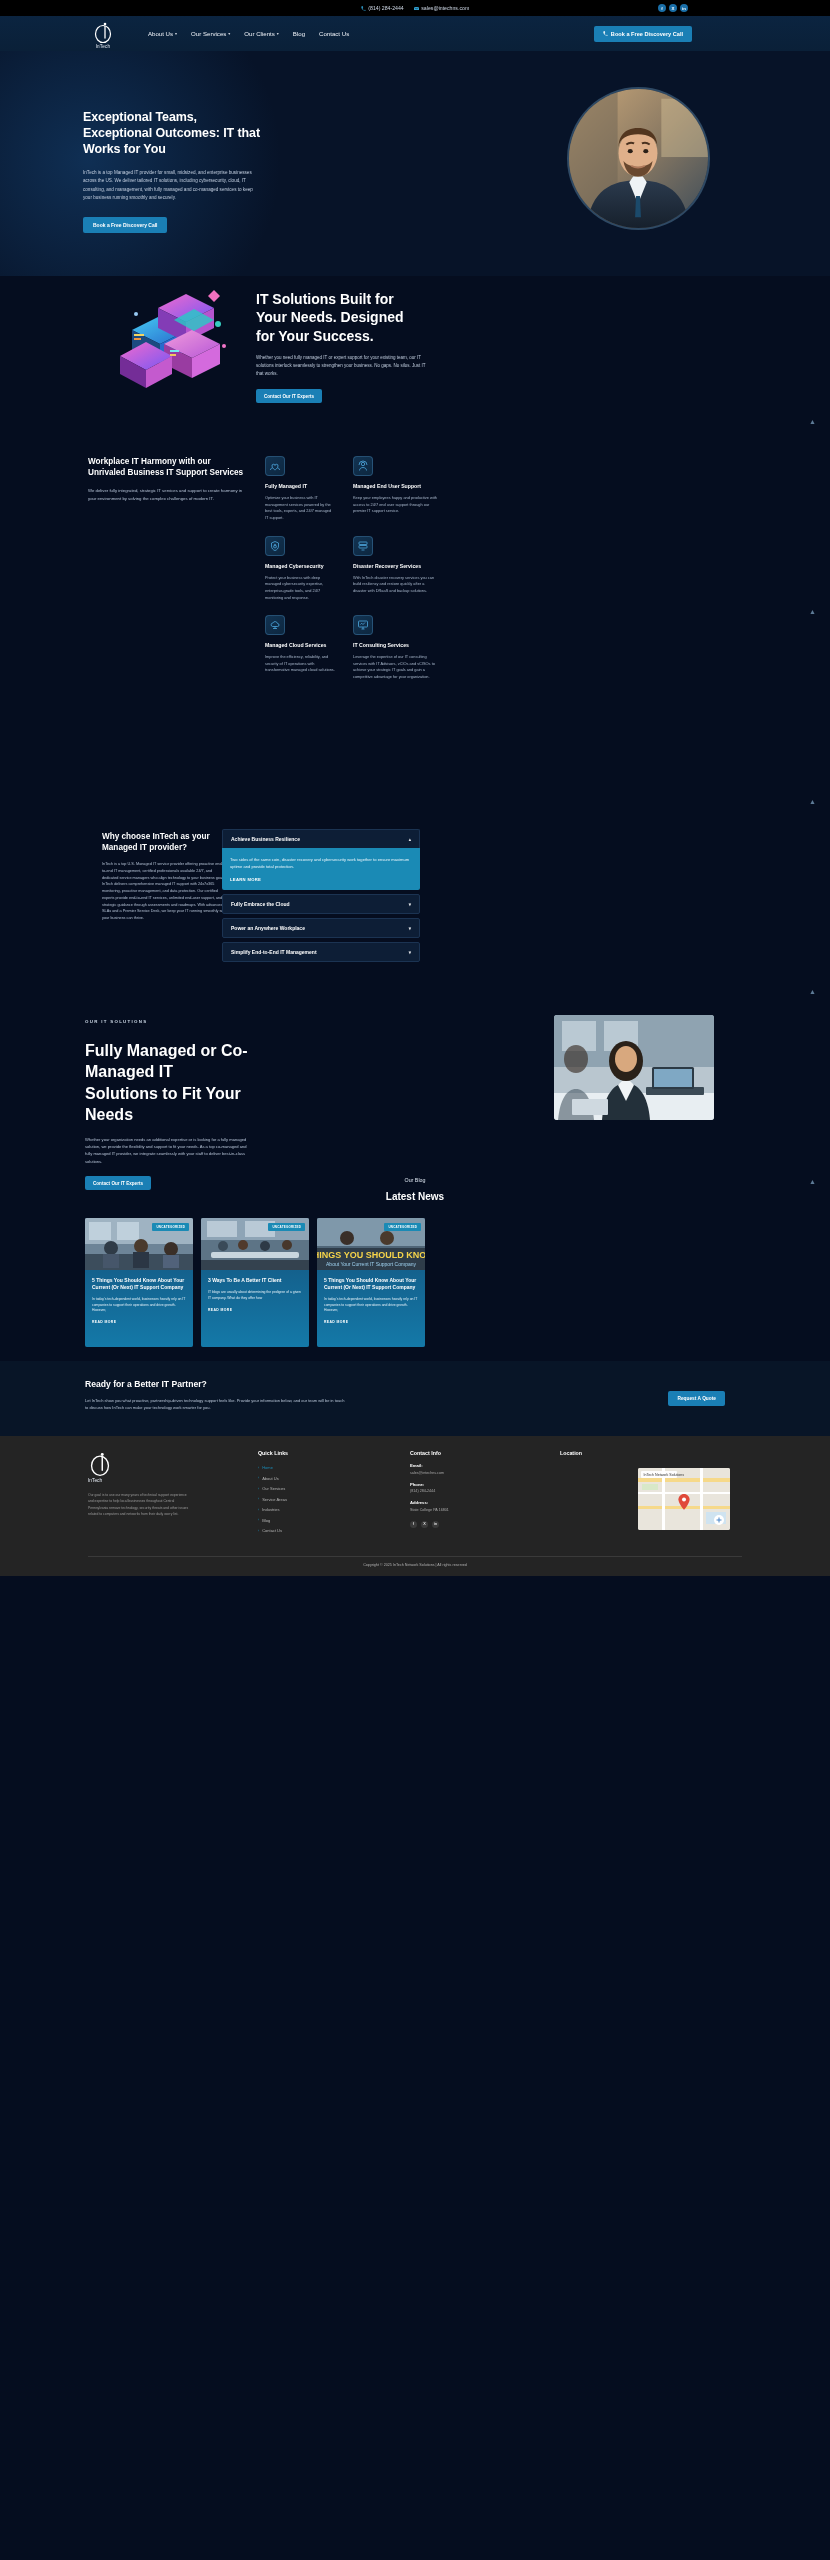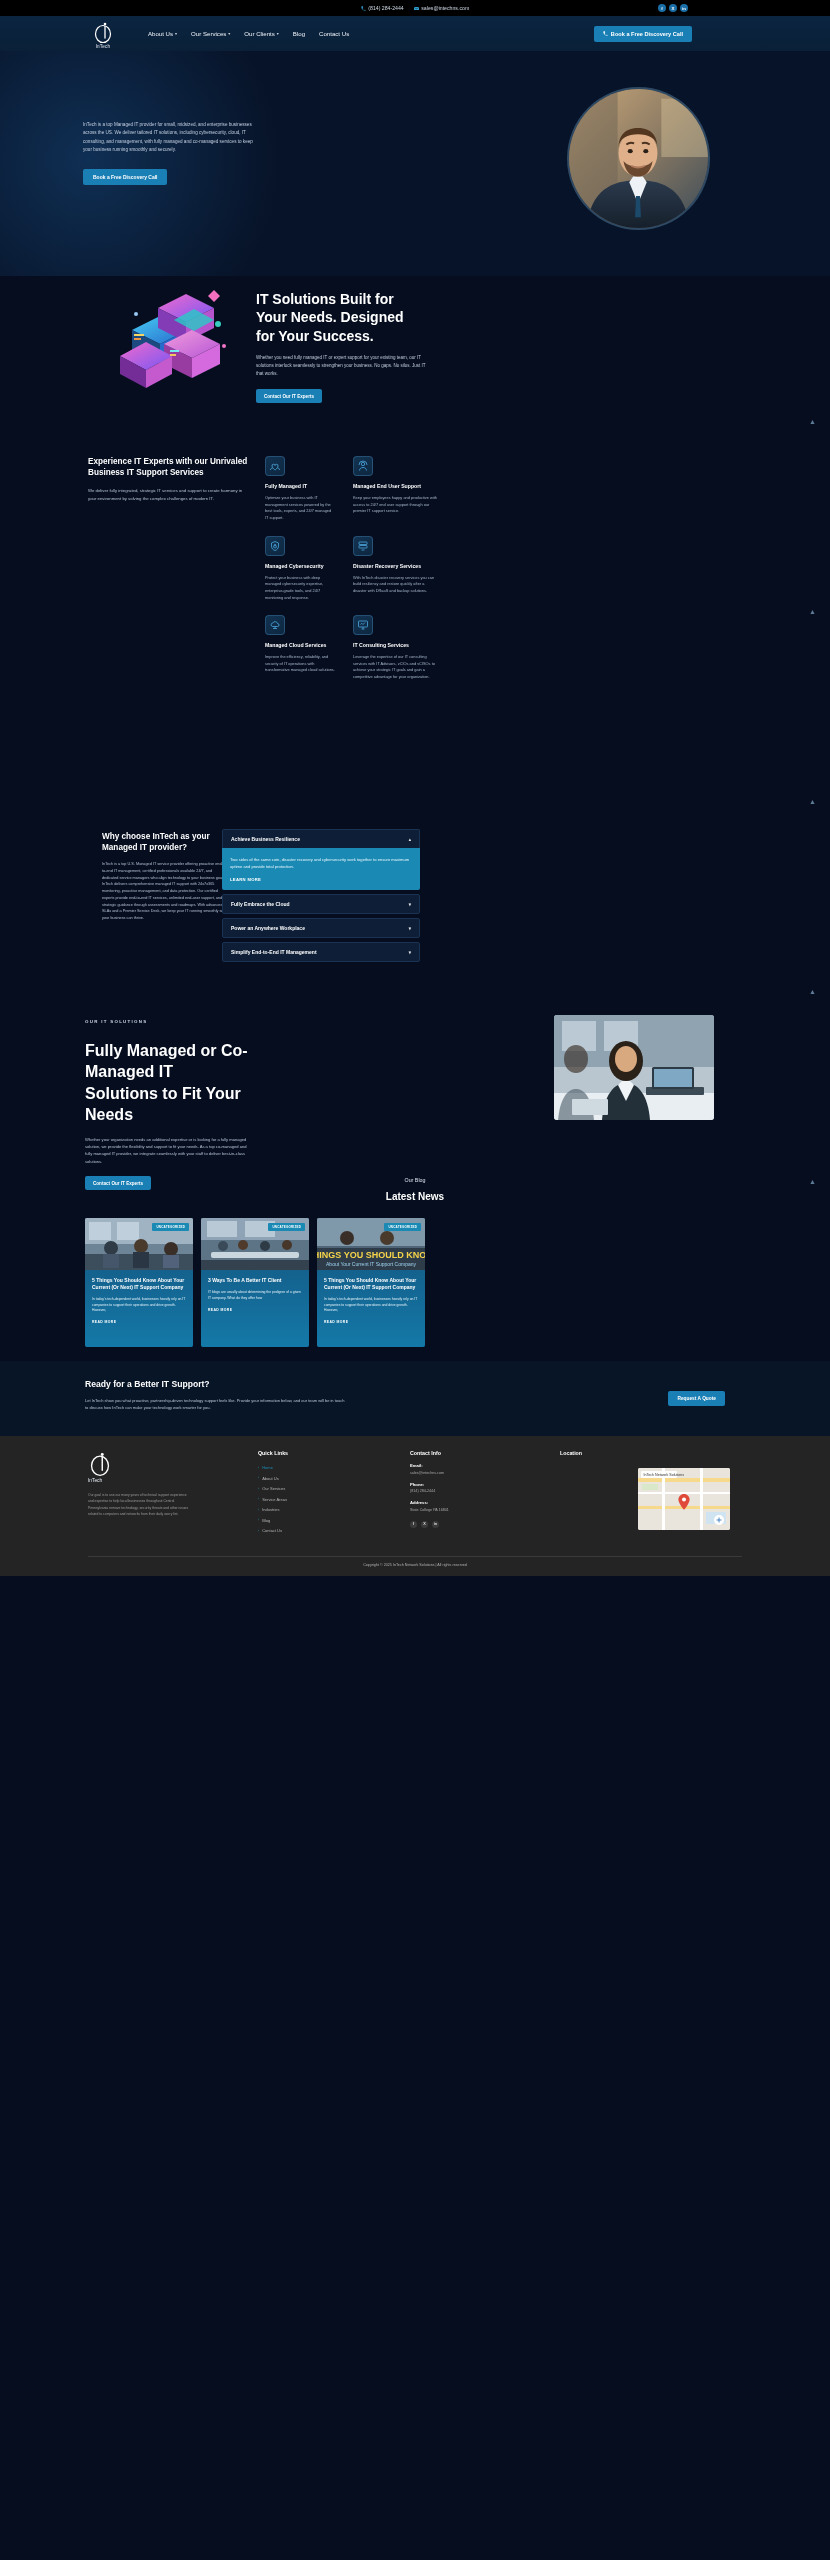--- a/index.html
+++ b/index.html
@@ -262,20 +262,21 @@
             <path d="M3 1a2 2 0 0 0-2 2c0 6 6 12 12 12a2 2 0 0 0 2-2l-3-1-2 2A12 12 0 0 1 5 6l2-2-1-3z"></path>
           </svg>
       </span>
       <span>Book a Free Discovery Call</span>
     </div>
   </div>
 
   <div class="hero">
     <div class="hero-glow"></div>
     <div class="hero-left">
+      <div class="hero-h1">Exceptional Teams, Exceptional Outcomes: IT that Works for You</div>
       <div class="hero-p">InTech is a top Managed IT provider for small, midsized, and enterprise businesses across the US. We deliver tailored IT solutions, including cybersecurity, cloud, IT consulting, and management, with fully managed and co-managed services to keep your business running smoothly and securely.</div>
       <div class="hero-btn">Book a Free Discovery Call</div>
     </div>
     <div class="hero-photo">
       <svg class="ph-img" viewBox="0 0 143 143" preserveAspectRatio="xMidYMid slice">
         <defs>
           <linearGradient id="bgoff" x1="0" y1="0" x2="1" y2="1">
             <stop offset="0" stop-color="#c9a77a"></stop>
               <stop offset=".5" stop-color="#8b7a63"></stop>
               <stop offset="1" stop-color="#3a4a58"></stop>
@@ -351,21 +352,21 @@
     </div>
     <div class="sec2-right">
       <div class="h2">IT Solutions Built for Your Needs. Designed for Your Success.</div>
       <div class="sec2-p">Whether you need fully managed IT or expert support for your existing team, our IT solutions interlock seamlessly to strengthen your business. No gaps. No silos. Just IT that works.</div>
       <div class="btn-teal">Contact Our IT Experts</div>
     </div>
   </div>
 
   <div class="services">
     <div class="sv-left">
-      <div class="sv-h">Experience IT Experts with our Unrivaled Business IT Support Services</div>
+      <div class="sv-h">Workplace IT Harmony with our Unrivaled Business IT Support Services</div>
       <div class="sv-p">We deliver fully integrated, strategic IT services and support to create harmony in your environment by solving the complex challenges of modern IT.</div>
     </div>
     <div class="sv-grid">
 
       <div class="sv-card">
         <div class="sv-ico">
           <svg viewBox="0 0 24 24" fill="none" stroke="#4ea8e0" stroke-width="1.6">
             <path d="M12 20s-6-4-6-8a3 3 0 0 1 6-1 3 3 0 0 1 6 1c0 4-6 8-6 8z"></path>
             <path d="M3 20c0-3 2-4 4-4M21 20c0-3-2-4-4-4"></path>
           </svg>
@@ -564,21 +565,21 @@
           <div class="card-d">In today's tech-dependent world, businesses heavily rely on IT companies to support their operations and drive growth. However,</div>
           <div class="card-more">READ MORE</div>
         </div>
       </div>
 
     </div>
   </div>
 
   <div class="ctaband">
     <div class="ctab-inner">
-      <div class="ctab-h">Ready for a Better IT Support?</div>
+      <div class="ctab-h">Ready for a Better IT Partner?</div>
       <div class="ctab-p">Let InTech show you what proactive, partnership-driven technology support feels like. Provide your information below, and our team will be in touch to discuss how InTech can make your technology work smarter for you.</div>
     </div>
     <div class="ctab-btn">Request A Quote</div>
   </div>
 
   <div class="footer">
     <div class="f-col-brand">
       <div class="f-logo">
         <svg viewBox="0 0 40 48">
           <ellipse cx="20" cy="28" rx="15" ry="17" fill="none" stroke="#ffffff" stroke-width="2.4"></ellipse>

